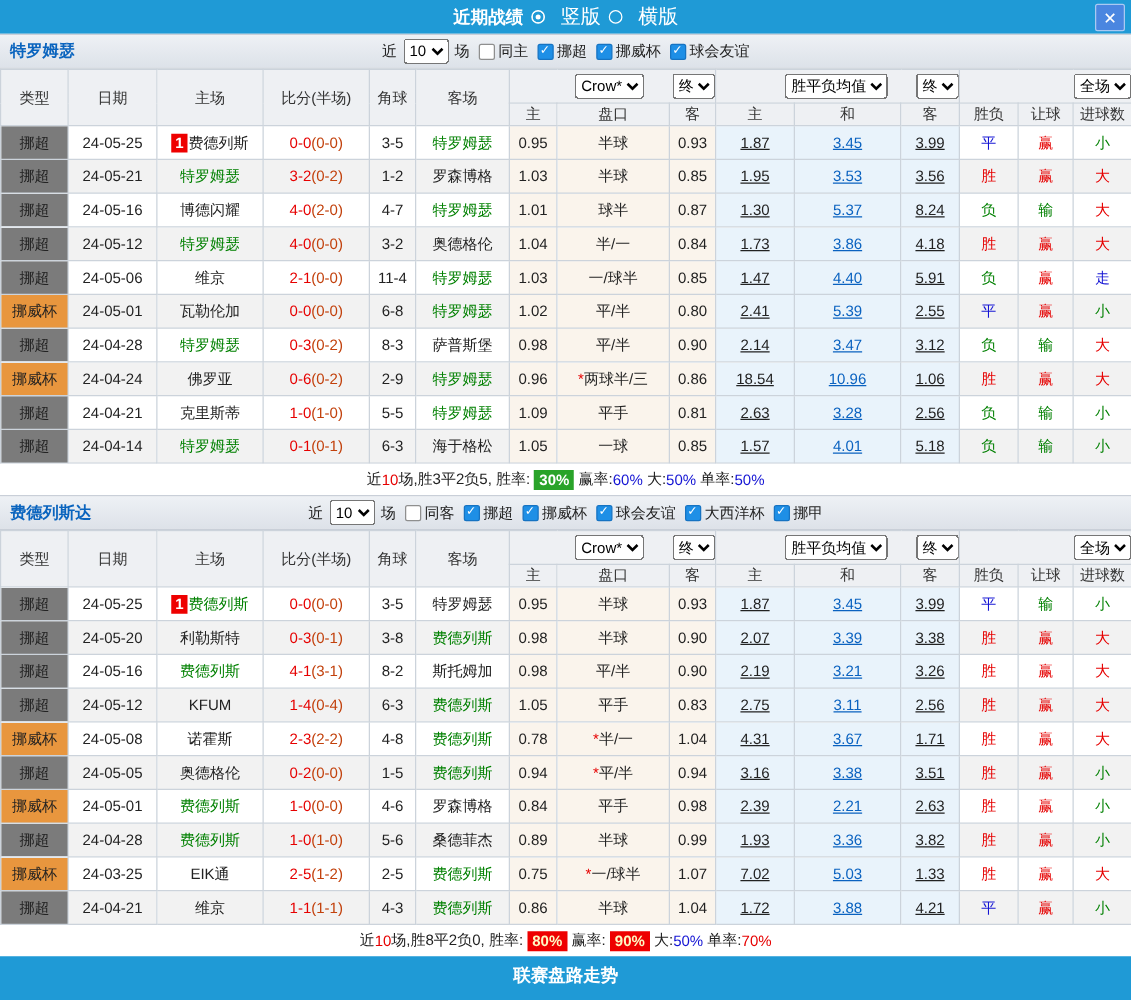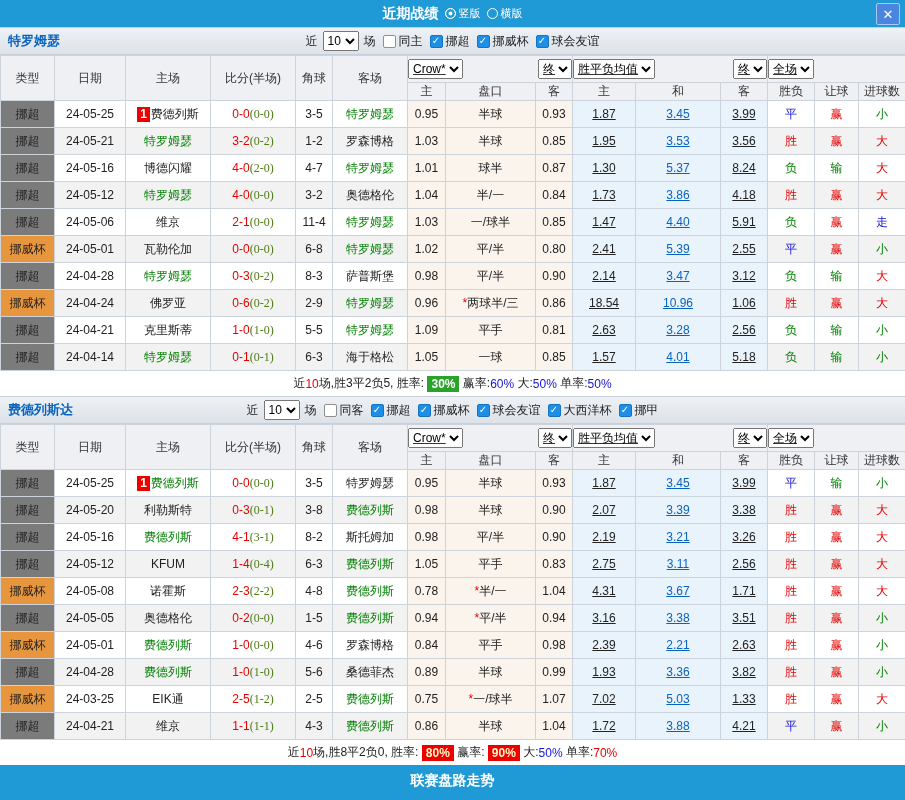--- a/index.html
+++ b/index.html
@@ -7,21 +7,21 @@
     width:905px;height:800px;overflow:hidden;background:#fff;
     font-family:"Liberation Sans","DejaVu Sans",sans-serif;
     -webkit-font-smoothing:antialiased;
   }
   
   .topbar{
     height:27px;background:#1f9ad6;color:#fff;position:relative;
     display:flex;align-items:center;justify-content:center;font-size:13px;gap:6px;
   }
   .topbar .title{font-weight:bold;font-size:14px;}
-  .radio{display:inline-flex;align-items:center;gap:3px;cursor:pointer;font-size:11px;text-align:right;}
+  .radio{display:inline-flex;align-items:center;gap:13px;cursor:pointer;font-size:16px;text-align:right;}
   .rdot{width:11px;height:11px;border-radius:50%;border:1px solid #fff;background:transparent;display:inline-block;box-sizing:border-box;}
   .rdot.on{background:#fff;box-shadow:inset 0 0 0 2.5px #1f9ad6, inset 0 0 0 6px #fff;}
   .closebtn{
     position:absolute;right:5px;top:3px;width:22px;height:20px;background:#4a86e0;
     border:1px solid #a9c9f2;border-radius:2px;color:#fff;font-size:13px;font-weight:bold;
     display:flex;align-items:center;justify-content:center;cursor:pointer;line-height:1;
   }
   
   .sec-head{
     height:28px;background:linear-gradient(#eef1f5,#dde2e9);
@@ -38,41 +38,41 @@
     margin-left:4px;cursor:pointer;
   }
   .cb.on{background:#1e8fe6;border-color:#1673c2;}
   
   table.grid{border-collapse:collapse;table-layout:fixed;width:905px;font-size:12px;}
   table.grid th,table.grid td{
     border:1px solid #ccd3db;text-align:center;padding:0;overflow:hidden;white-space:nowrap;
   }
   table.grid thead th{background:#eef0f3;color:#333;font-weight:normal;}
   tr.selrow th{height:26px;}
-  tr.selrow th .selwrap{display:flex;align-items:center;justify-content:space-between;gap:0;text-decoration:underline;}
+  tr.selrow th .selwrap{display:flex;align-items:center;justify-content:flex-end;gap:23px;}
   tr.selrow select{font-size:12px;height:20px;}
   tr.subrow th{height:17px;font-size:12px;}
   table.grid tbody td{height:26px;color:#222;}
   td.type{color:#fff;font-size:12px;}
   td.type.sup{background:#7b7b7b;}
   td.type.cup{background:#e8963e;}
   tbody tr:nth-child(even) td.plain{background:#f2f2f2;}
   tbody tr:nth-child(odd)  td.plain{background:#fff;}
   td.cream{background:#faf4ec;}
   td.sky{background:#e9f3fb;text-decoration:underline;}
   td.sky.mid{color:#0a62c0;}
   td.hcap{color:#0a62c0;}
   .star{color:#e60000;}
   .focus{color:#008000;}
   .badge{
     display:inline-block;background:#ee0000;color:#fff;font-weight:bold;
     padding:0 3px;margin-right:1px;font-size:12px;line-height:15px;
   }
   .ft{color:#e60000;}
-  .ht{color:#4d7c0f;font-family:Liberation Serif, serif;}
+  .ht{color:#c2410c;}
   
   .summary{
     height:25px;display:flex;align-items:center;justify-content:center;
     font-size:12px;background:#fff;white-space:pre;
   }
   .s-k{color:#222;}
   .s-r{color:#e60000;}
   .s-b{color:#1414d4;}
   .s-gb{background:#29a329;color:#fff;font-weight:bold;padding:1px 4px;}
   .s-rb{background:#ee0000;color:#fef9c3;font-weight:bold;padding:1px 4px;}

